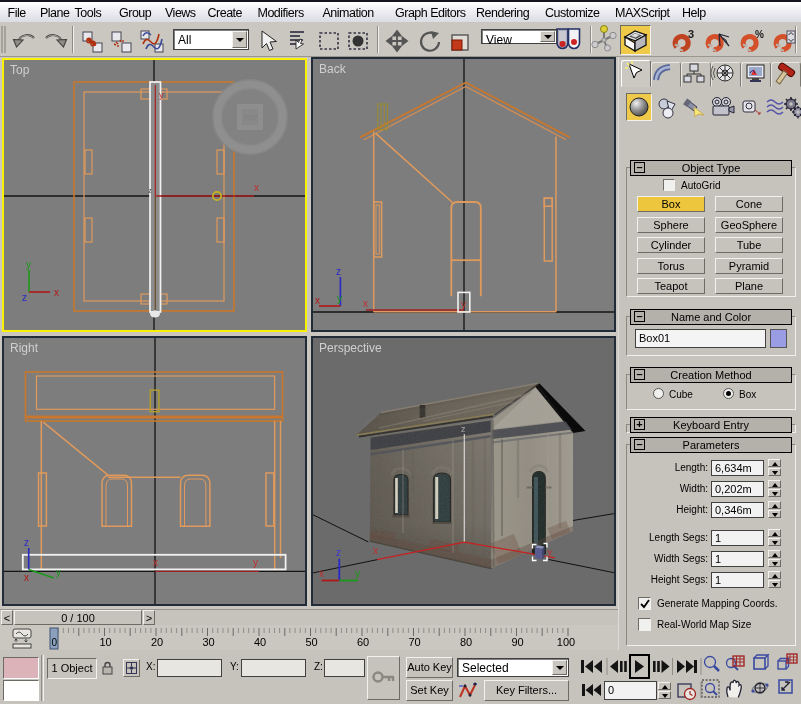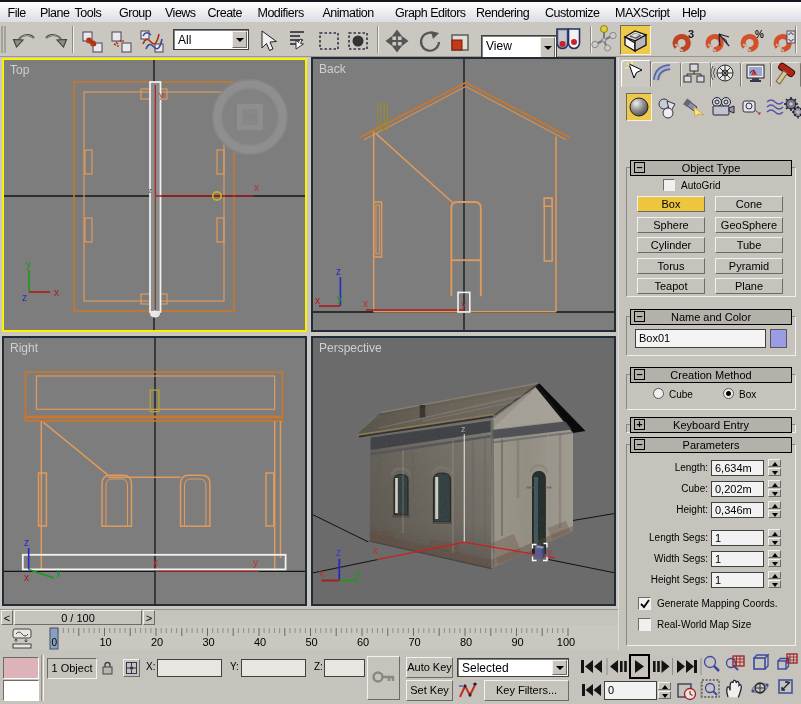--- a/index.html
+++ b/index.html
@@ -182,21 +182,21 @@
       </g>
     </svg>
 
     <div class="combo" style="left:173px;top:7px;width:76px;height:21px;">
       <span class="tx" style="top:3px;font-size:12px;">All</span>
       <span class="ar">
           <span class="arglyph"></span>
         </span>
     </div>
 
-    <div class="combo" style="left:481px;top:13px;width:76px;height:26px;">
+    <div class="combo" style="left:481px;top:7px;width:76px;height:15px;">
       <span class="tx" style="top:3px;font-size:12px;">View</span>
       <span class="ar">
           <span class="arglyph"></span>
         </span>
     </div>
 
     <div class="abs" style="left:620px;top:3px;width:31px;height:30px;background:#efca49;border:1px solid;border-color:#6e6b64 #f2f1ed #f2f1ed #6e6b64;"></div>
     <svg class="abs" style="left:620px;top:3px;" width="31" height="30" viewBox="0 0 31 30">
       <path d="M5 12 l10 -6 11 4 -10 6 z" fill="#e8e8ea" stroke="#111" stroke-width="1.3"></path>
       <path d="M9 11.5 l6 -3.5 7 2.5 -6 3.5 z" fill="#555"></path>
@@ -580,21 +580,21 @@
     <div class="cklbl" style="left:0;top:405px;width:89px;text-align:right;">Length:</div>
     <div class="field" style="left:92px;top:403px;width:53px;height:16px;line-height:14px;padding-left:3px;">6,634m</div>
     <div class="spin" style="left:149px;top:402px;">
       <span class="up">
         <i></i>
       </span>
       <span class="dn">
         <i></i>
       </span>
     </div>
-    <div class="cklbl" style="left:0;top:426px;width:89px;text-align:right;">Cube:</div>
+    <div class="cklbl" style="left:0;top:426px;width:89px;text-align:right;">Width:</div>
     <div class="field" style="left:92px;top:424px;width:53px;height:16px;line-height:14px;padding-left:3px;">0,202m</div>
     <div class="spin" style="left:149px;top:423px;">
       <span class="up">
         <i></i>
       </span>
       <span class="dn">
         <i></i>
       </span>
     </div>
     <div class="cklbl" style="left:0;top:447px;width:89px;text-align:right;">Height:</div>

